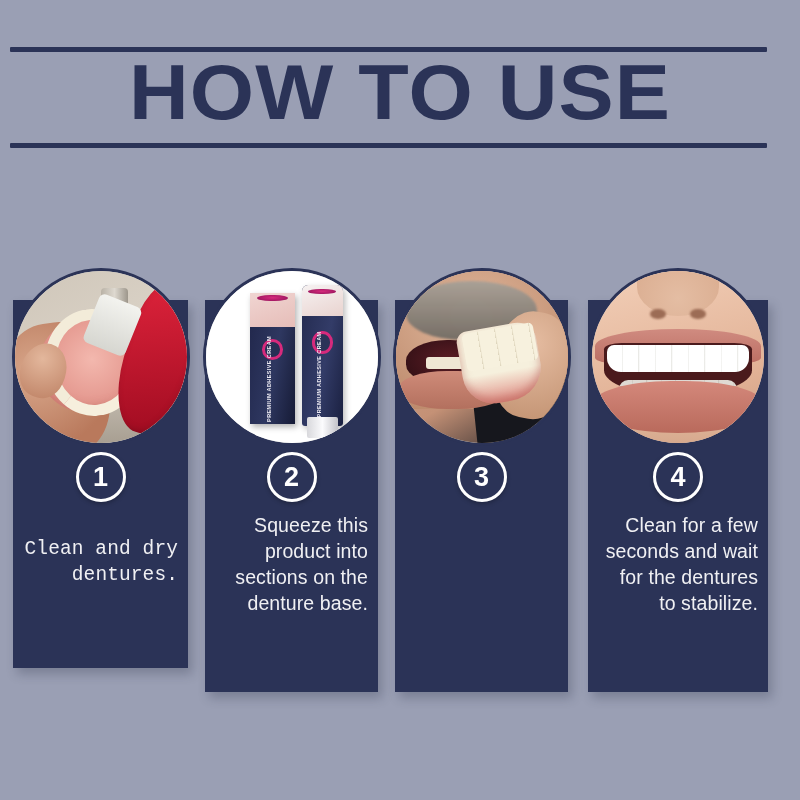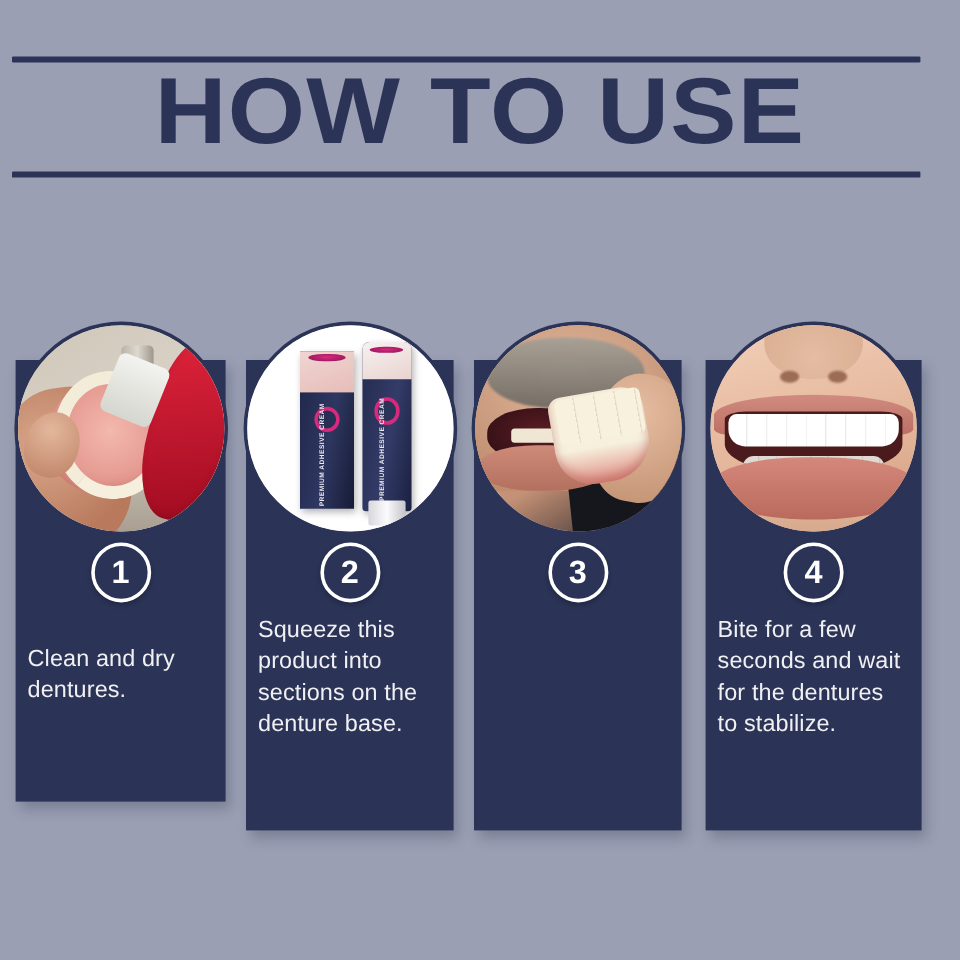--- a/index.html
+++ b/index.html
@@ -74,25 +74,25 @@
   }
 
   
   .caption{
     position:absolute;
     left:10px;right:10px;
     top:212px;
     color:#f0f0f3;
     font-size:19.5px;
     line-height:26px;
-    text-align:left;
+    text-align:right;
     font-family:"Liberation Sans", sans-serif;
     letter-spacing:.1px;
   }
-  .card.c1 .caption{top:236px;}
+  .card.c1 .caption{top:236px;font-family:Liberation Mono, monospace;}
 
   
   
   .p1{background:linear-gradient(150deg,#cfc6b9 0%,#d8d0c4 40%,#b9b0a4 100%);}
   .p1 .sink{position:absolute;left:40%;top:42%;width:60%;height:58%;
     background:linear-gradient(180deg,#ded8cd,#a89f92);}
   .p1 .faucet{position:absolute;left:50%;top:10%;width:16%;height:55%;
     background:linear-gradient(90deg,#b9b2a6,#ded9d0,#9d968b);border-radius:4px;}
   .p1 .hand{position:absolute;left:-8%;top:30%;width:62%;height:78%;
     background:radial-gradient(circle at 35% 35%,#d9a88c,#b9795c 70%);
@@ -280,17 +280,17 @@
           <div class="nostril r"></div>
           <div class="upperlip"></div>
           <div class="mouth4">
             <div class="teethrow"></div>
             <div class="lowrow"></div>
           </div>
           <div class="lowerlip4"></div>
         </div>
       </div>
       <div class="badge">4</div>
-      <div class="caption">Bite for a few seconds and wait for the dentures to stabilize.</div>
+      <div class="caption">Clean for a few seconds and wait for the dentures to stabilize.</div>
     </div>
 
   </div>
 </div>
 
 </body></html>

